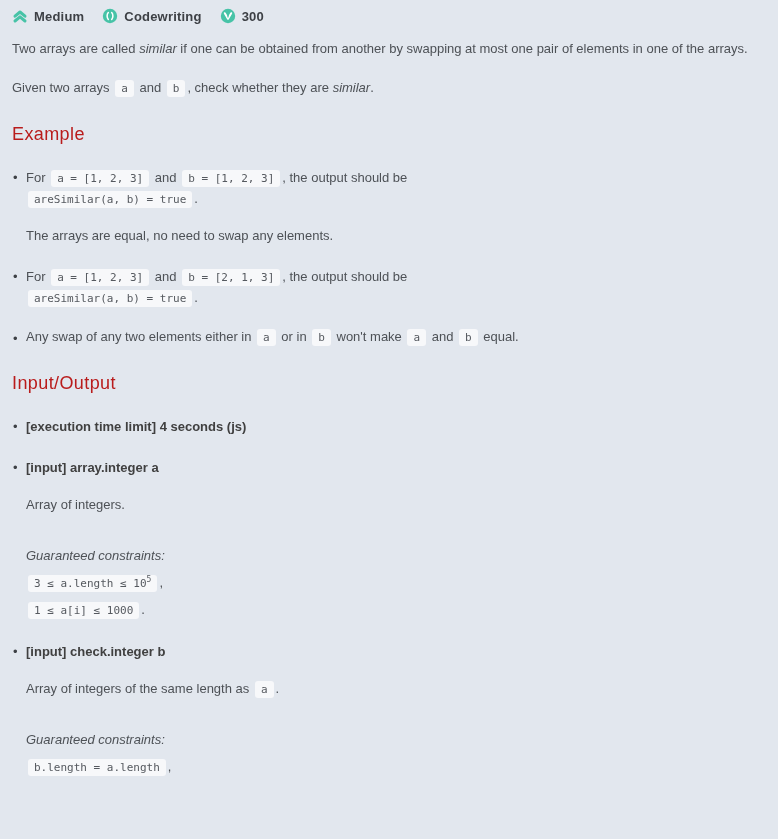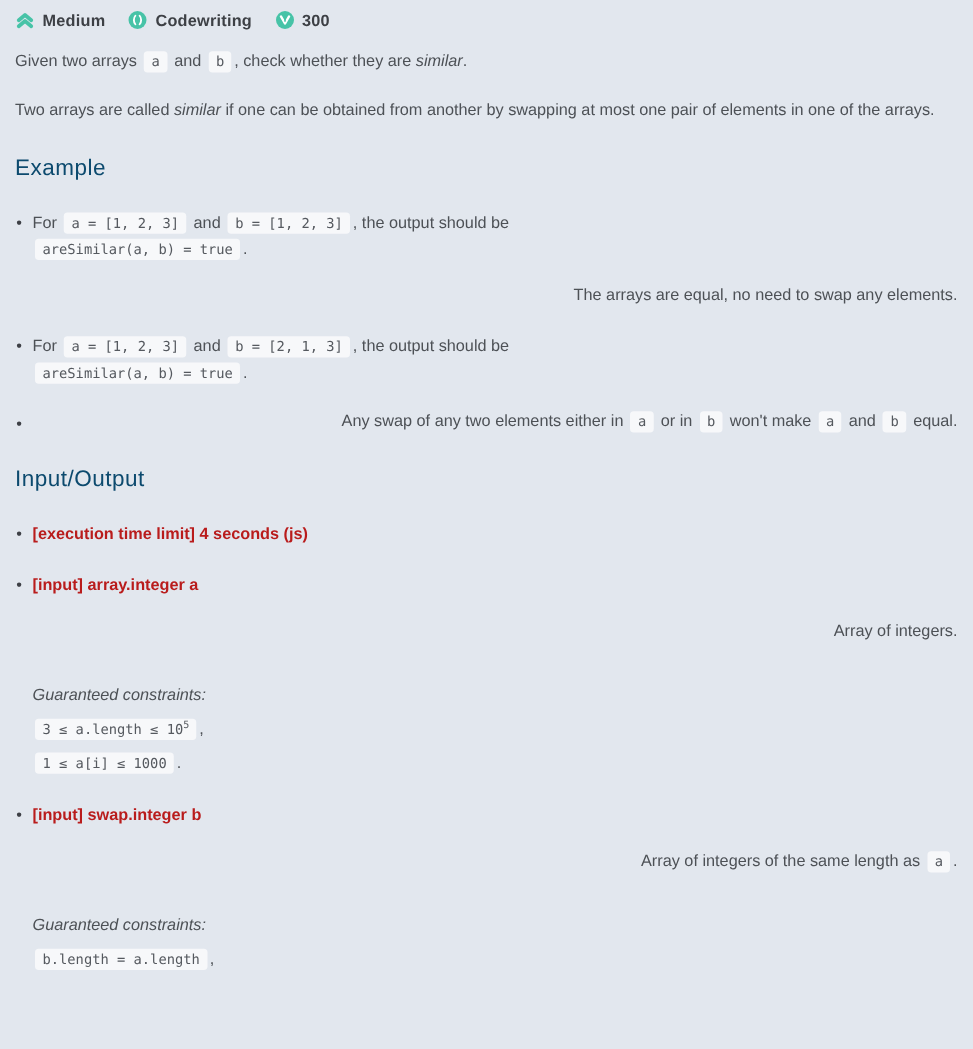--- a/index.html
+++ b/index.html
@@ -26,29 +26,29 @@
     color: #3d4045;
     letter-spacing: 0.2px;
   }
   .badge { display: flex; align-items: center; gap: 6px; }
   .badge .icon { display: inline-flex; width: 16px; height: 16px; }
   .badge .icon svg { width: 16px; height: 16px; }
 
   
   p { margin: 0 0 20px 0; line-height: 1.45; }
   em { font-style: italic; }
-  .note { margin: 18px 0 0 0; text-align: right; }
+  .note { margin: 18px 0 0 0; }
   h2 {
-    color: #0c4a6e;
+    color: #b91c1c;
     font-weight: 400;
     font-size: 18px;
     letter-spacing: 0.4px;
     margin: 26px 0 22px 0;
   }
-  .bold-label { font-weight: bold; color: #b91c1c; }
+  .bold-label { font-weight: bold; color: #404040; }
 
   
   ul { list-style: none; margin: 0 0 20px 0; padding: 0; }
   li.bullet {
     position: relative;
     padding-left: 14px;
     margin-bottom: 20px;
     line-height: 1.62;
   }
   li.bullet::before {
@@ -106,23 +106,23 @@
           <svg viewBox="0 0 16 16">
             <circle cx="8" cy="8" r="7.2" fill="#47c3a7"></circle>
             <path d="M4.8 5.2 L8 10.8 L11.2 5.2" fill="none" stroke="#ffffff" stroke-width="2" stroke-linecap="round" stroke-linejoin="round"></path>
             <path d="M8 6.6 L8 9.4" fill="none" stroke="#47c3a7" stroke-width="1.2"></path>
           </svg>
         </span>
       <span>300</span>
     </div>
   </div>
 
+  <p><span>Two arrays are called </span><em>similar</em><span> if one can be obtained from another by swapping at most one pair of elements in one of the arrays.</span></p>
+
   <p><span>Given two arrays</span> <code class="chip">a</code> <span>and</span> <code class="chip">b</code><span>, check whether they are </span><em>similar</em><span>.</span></p>
-
-  <p><span>Two arrays are called </span><em>similar</em><span> if one can be obtained from another by swapping at most one pair of elements in one of the arrays.</span></p>
 
   <h2>Example</h2>
 
   <ul>
     <li class="bullet">
       <div><span>For</span> <code class="chip">a = [1, 2, 3]</code> <span>and</span> <code class="chip">b = [1, 2, 3]</code><span>, the output should be</span><br><code class="chip">areSimilar(a, b) = true</code><span>.</span></div>
       <p class="note">The arrays are equal, no need to swap any elements.</p>
     </li>
 
     <li class="bullet">
@@ -145,21 +145,21 @@
       <span class="bold-label">[input] array.integer a</span>
       <p class="note">Array of integers.</p>
       <div class="constraints">
         <p class="constraint-line"><em>Guaranteed constraints:</em></p>
         <p class="constraint-line"><code class="chip"><span>3 ≤ a.length ≤ 10</span><sup>5</sup></code><span>,</span></p>
         <p class="constraint-line"><code class="chip">1 ≤ a[i] ≤ 1000</code><span>.</span></p>
       </div>
     </li>
 
     <li class="bullet">
-      <span class="bold-label">[input] swap.integer b</span>
+      <span class="bold-label">[input] check.integer b</span>
       <p class="note"><span>Array of integers of the same length as</span> <code class="chip">a</code><span>.</span></p>
       <div class="constraints">
         <p class="constraint-line"><em>Guaranteed constraints:</em></p>
         <p class="constraint-line"><code class="chip">b.length = a.length</code><span>,</span></p>
 
       </div>
     </li>
 
   </ul>
 

